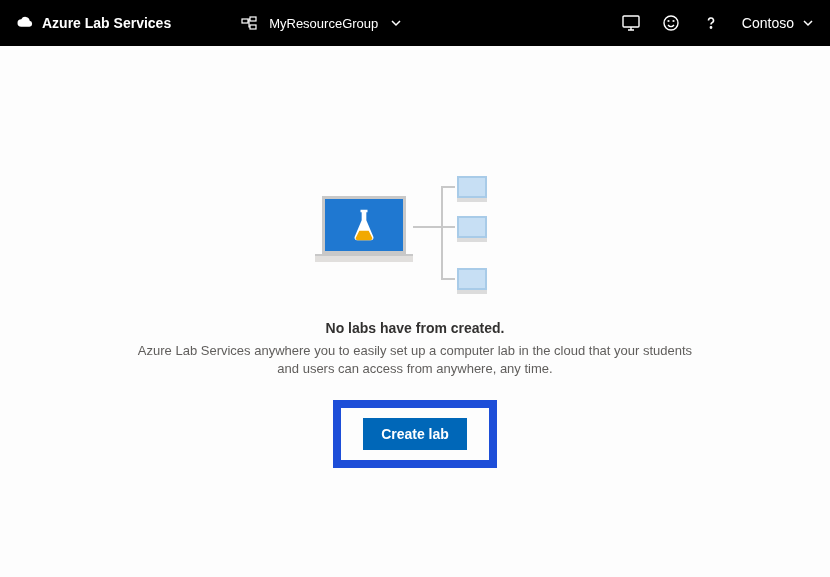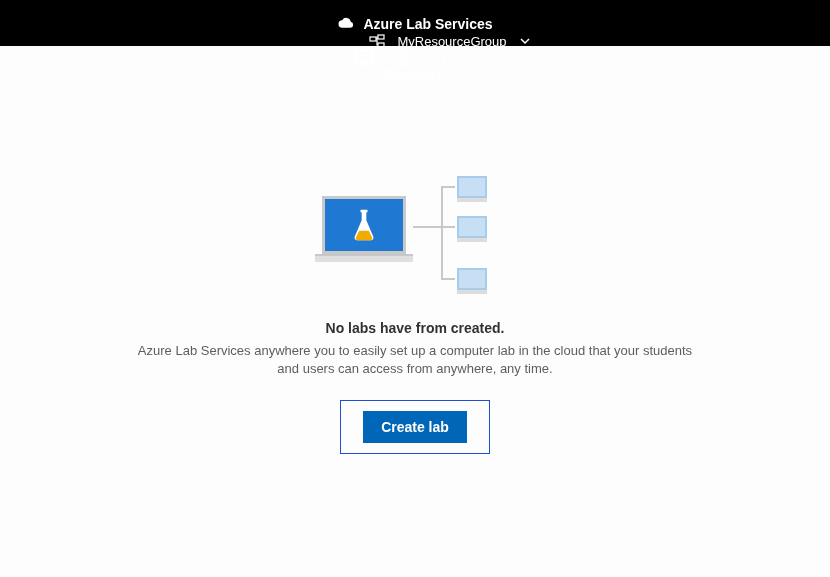--- a/index.html
+++ b/index.html
@@ -9,40 +9,39 @@
       background: #fdfdfd;
       overflow: hidden;
     }
     
     .topnav {
       height: 46px;
       background: #000;
       color: #fff;
       display: flex;
       align-items: center;
-      padding: 15px 16px;
-      flex-direction: column;
+      padding: 8px 16px;
     }
     .brand {
       display: flex; align-items: center; gap: 8px;
       font-size: 14px; font-weight: 600;
     }
     .brand-icon { width: 18px; height: 18px; display:inline-flex; }
     .rg-picker {
       display: flex; align-items: center; gap: 12px;
       margin-left: 70px;
       font-size: 13px; cursor: pointer;
     }
     .rg-icon { width: 16px; height: 16px; display:inline-flex; }
     .chev { width: 12px; height: 12px; display:inline-flex; }
     .spacer { flex: 1; }
     .nav-icons { display:flex; align-items:center; gap: 22px; margin-right: 22px; }
     .nav-icons > span { width: 18px; height: 18px; display:inline-flex; cursor:pointer; }
     .account {
-      display:flex; align-items:center; gap: 0;
+      display:flex; align-items:center; gap: 8px;
       font-size: 14px; cursor:pointer;
     }
     
     .main {
       display:flex; flex-direction:column; align-items:center;
       padding-top: 130px;
       color: #323130;
     }
     .illustration {
       width: 200px; height: 120px;
@@ -84,21 +83,21 @@
       border: 2px solid #a8cbe8; background:#c7dff4;
     }
     .mini::after {
       content:""; position:absolute; left:-2px; right:-2px; bottom:-6px; height:4px;
       background:#dcdcdc;
     }
     .mini.t { top: 0; } .mini.m { top: 40px; } .mini.b { top: 92px; }
     .empty-title { font-size: 14px; font-weight:600; color:#323130; margin-bottom:6px; }
     .empty-desc { font-size: 13px; color:#605e5c; text-align:center; max-width:560px; line-height:1.4; margin-bottom: 22px; }
     .highlight-box {
-      border: 1px solid #1d4ed8;
+      border: 8px solid #1d4ed8;
       padding: 10px 22px;
       display:inline-block;
     }
     .create-btn {
       background:#0067b8; color:#fff; border:none;
       font-size:14px; font-weight:600;
       padding: 8px 18px; cursor:pointer;
       font-family: inherit;
     }
   </style>

